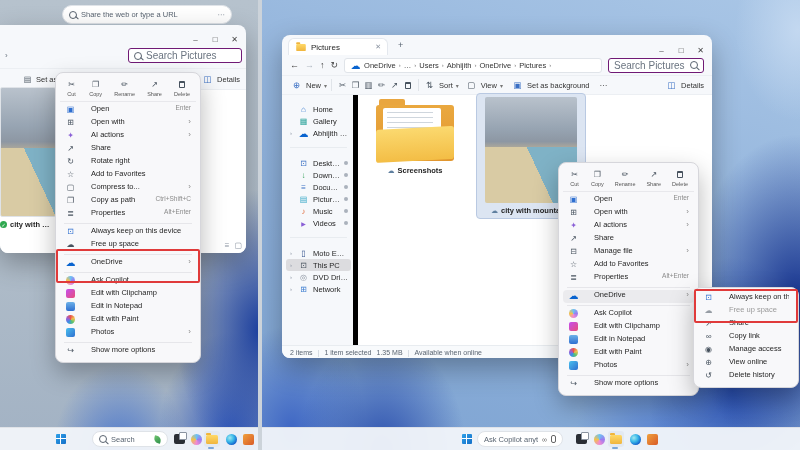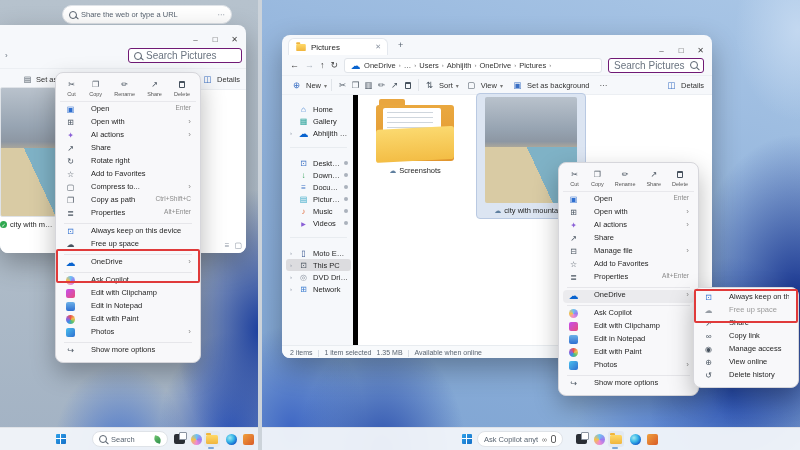--- a/index.html
+++ b/index.html
@@ -119,21 +119,21 @@
 
   
   .sbrow{display:flex;align-items:center;gap:4px;height:12px;padding:0 3px 0 2px;border-radius:3px;font-size:7.5px;white-space:nowrap;overflow:hidden;}
   .sbrow.sel{background:#dcdcdf;}
   .sbchev{width:6px;min-width:6px;font-size:6px;color:#8a93a0;text-align:center;}
   .sbpin{width:4px;height:4px;min-width:4px;border-radius:50%;background:#aab2bc;margin-left:auto;}
   .sbsep{height:1px;background:#e8ecf0;margin:8px 4px 9px;}
   .sblbl{overflow:hidden;text-overflow:ellipsis;}
   .tile{position:absolute;display:flex;flex-direction:column;align-items:center;gap:3px;}
   .cap{display:flex;align-items:center;gap:3px;font-size:7.5px;color:#1f1f1f;max-width:100%;}
-  .cap .nm{white-space:nowrap;overflow:hidden;text-overflow:ellipsis;}
+  .cap .nm{white-space:nowrap;overflow:hidden;text-overflow:ellipsis;font-weight:bold;}
   .cloud{font-size:7px;color:#5f7f9f;}
   .chk{display:inline-flex;width:7px;height:7px;min-width:7px;border-radius:50%;background:#2fa84f;color:#fff;
        font-size:5px;align-items:center;justify-content:center;}
   .beachimg{background:
       linear-gradient(180deg,#b9c2cc 0%,#97a4b2 30%,#8d97a3 42%,#a9a69c 47%,rgba(0,0,0,0) 47%),
       linear-gradient(245deg,#7fb2c6 0 52%,#d9cba4 52%);}
   .bigfolder{position:relative;width:78px;height:64px;}
   .bigfolder .bk{position:absolute;top:6px;left:0;width:78px;height:56px;background:linear-gradient(#eaa83f,#e1962f);border-radius:3px;}
   .bigfolder .tab{position:absolute;top:0;left:3px;width:26px;height:9px;background:#e9a63f;border-radius:2px 2px 0 0;}
   .bigfolder .pp{position:absolute;top:9px;left:7px;width:58px;height:38px;background:#fff;border-radius:2px;

